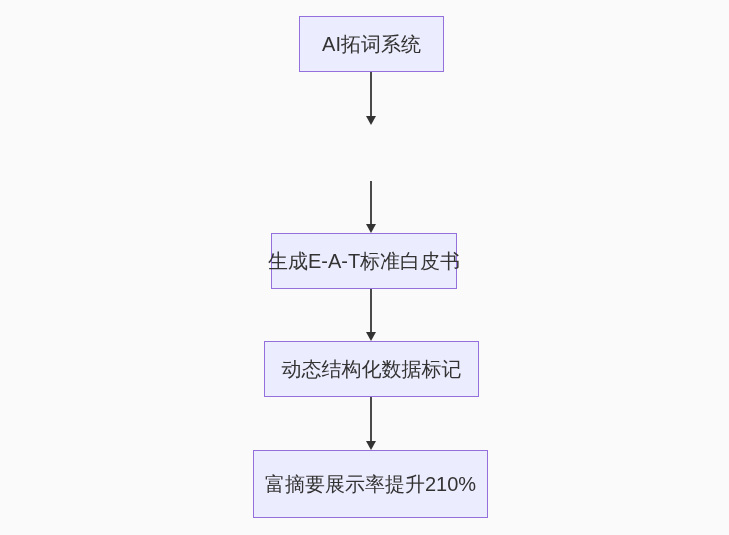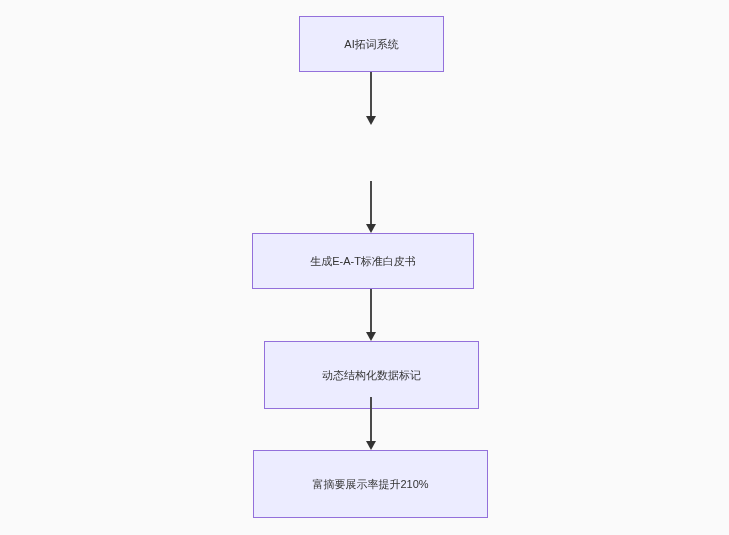--- a/index.html
+++ b/index.html
@@ -20,21 +20,21 @@
   .stage{
     position:relative;
     width:729px;height:535px;
   }
   .node{
     position:absolute;
     box-sizing:border-box;
     background:var(--node-fill);
     border:1px solid var(--node-border);
     color:var(--text);
-    font-size:11px;
+    font-size:20px;
     display:flex;
     align-items:center;
     justify-content:center;
     text-align:center;
     white-space:nowrap;
   }
   .edge{
     position:absolute;
     width:12px;
   }
@@ -69,28 +69,28 @@
     <span class="line"></span>
     <span class="head"></span>
   </div>
 
 
   <div class="edge" style="left:365px;top:181px;height:52px">
     <span class="line"></span>
     <span class="head"></span>
   </div>
 
-  <div class="node" style="left:252px;top:233px;width:222px;height:56px">生成E-A-T标准白皮书</div>
+  <div class="node" style="left:271px;top:233px;width:186px;height:56px">生成E-A-T标准白皮书</div>
 
   <div class="edge" style="left:365px;top:289px;height:52px">
     <span class="line"></span>
     <span class="head"></span>
   </div>
 
-  <div class="node" style="left:264px;top:341px;width:215px;height:68px">动态结构化数据标记</div>
+  <div class="node" style="left:264px;top:341px;width:215px;height:56px">动态结构化数据标记</div>
 
   <div class="edge" style="left:365px;top:397px;height:53px">
     <span class="line"></span>
     <span class="head"></span>
   </div>
 
   <div class="node" style="left:253px;top:450px;width:235px;height:68px">富摘要展示率提升210%</div>
 
 </div>
 

